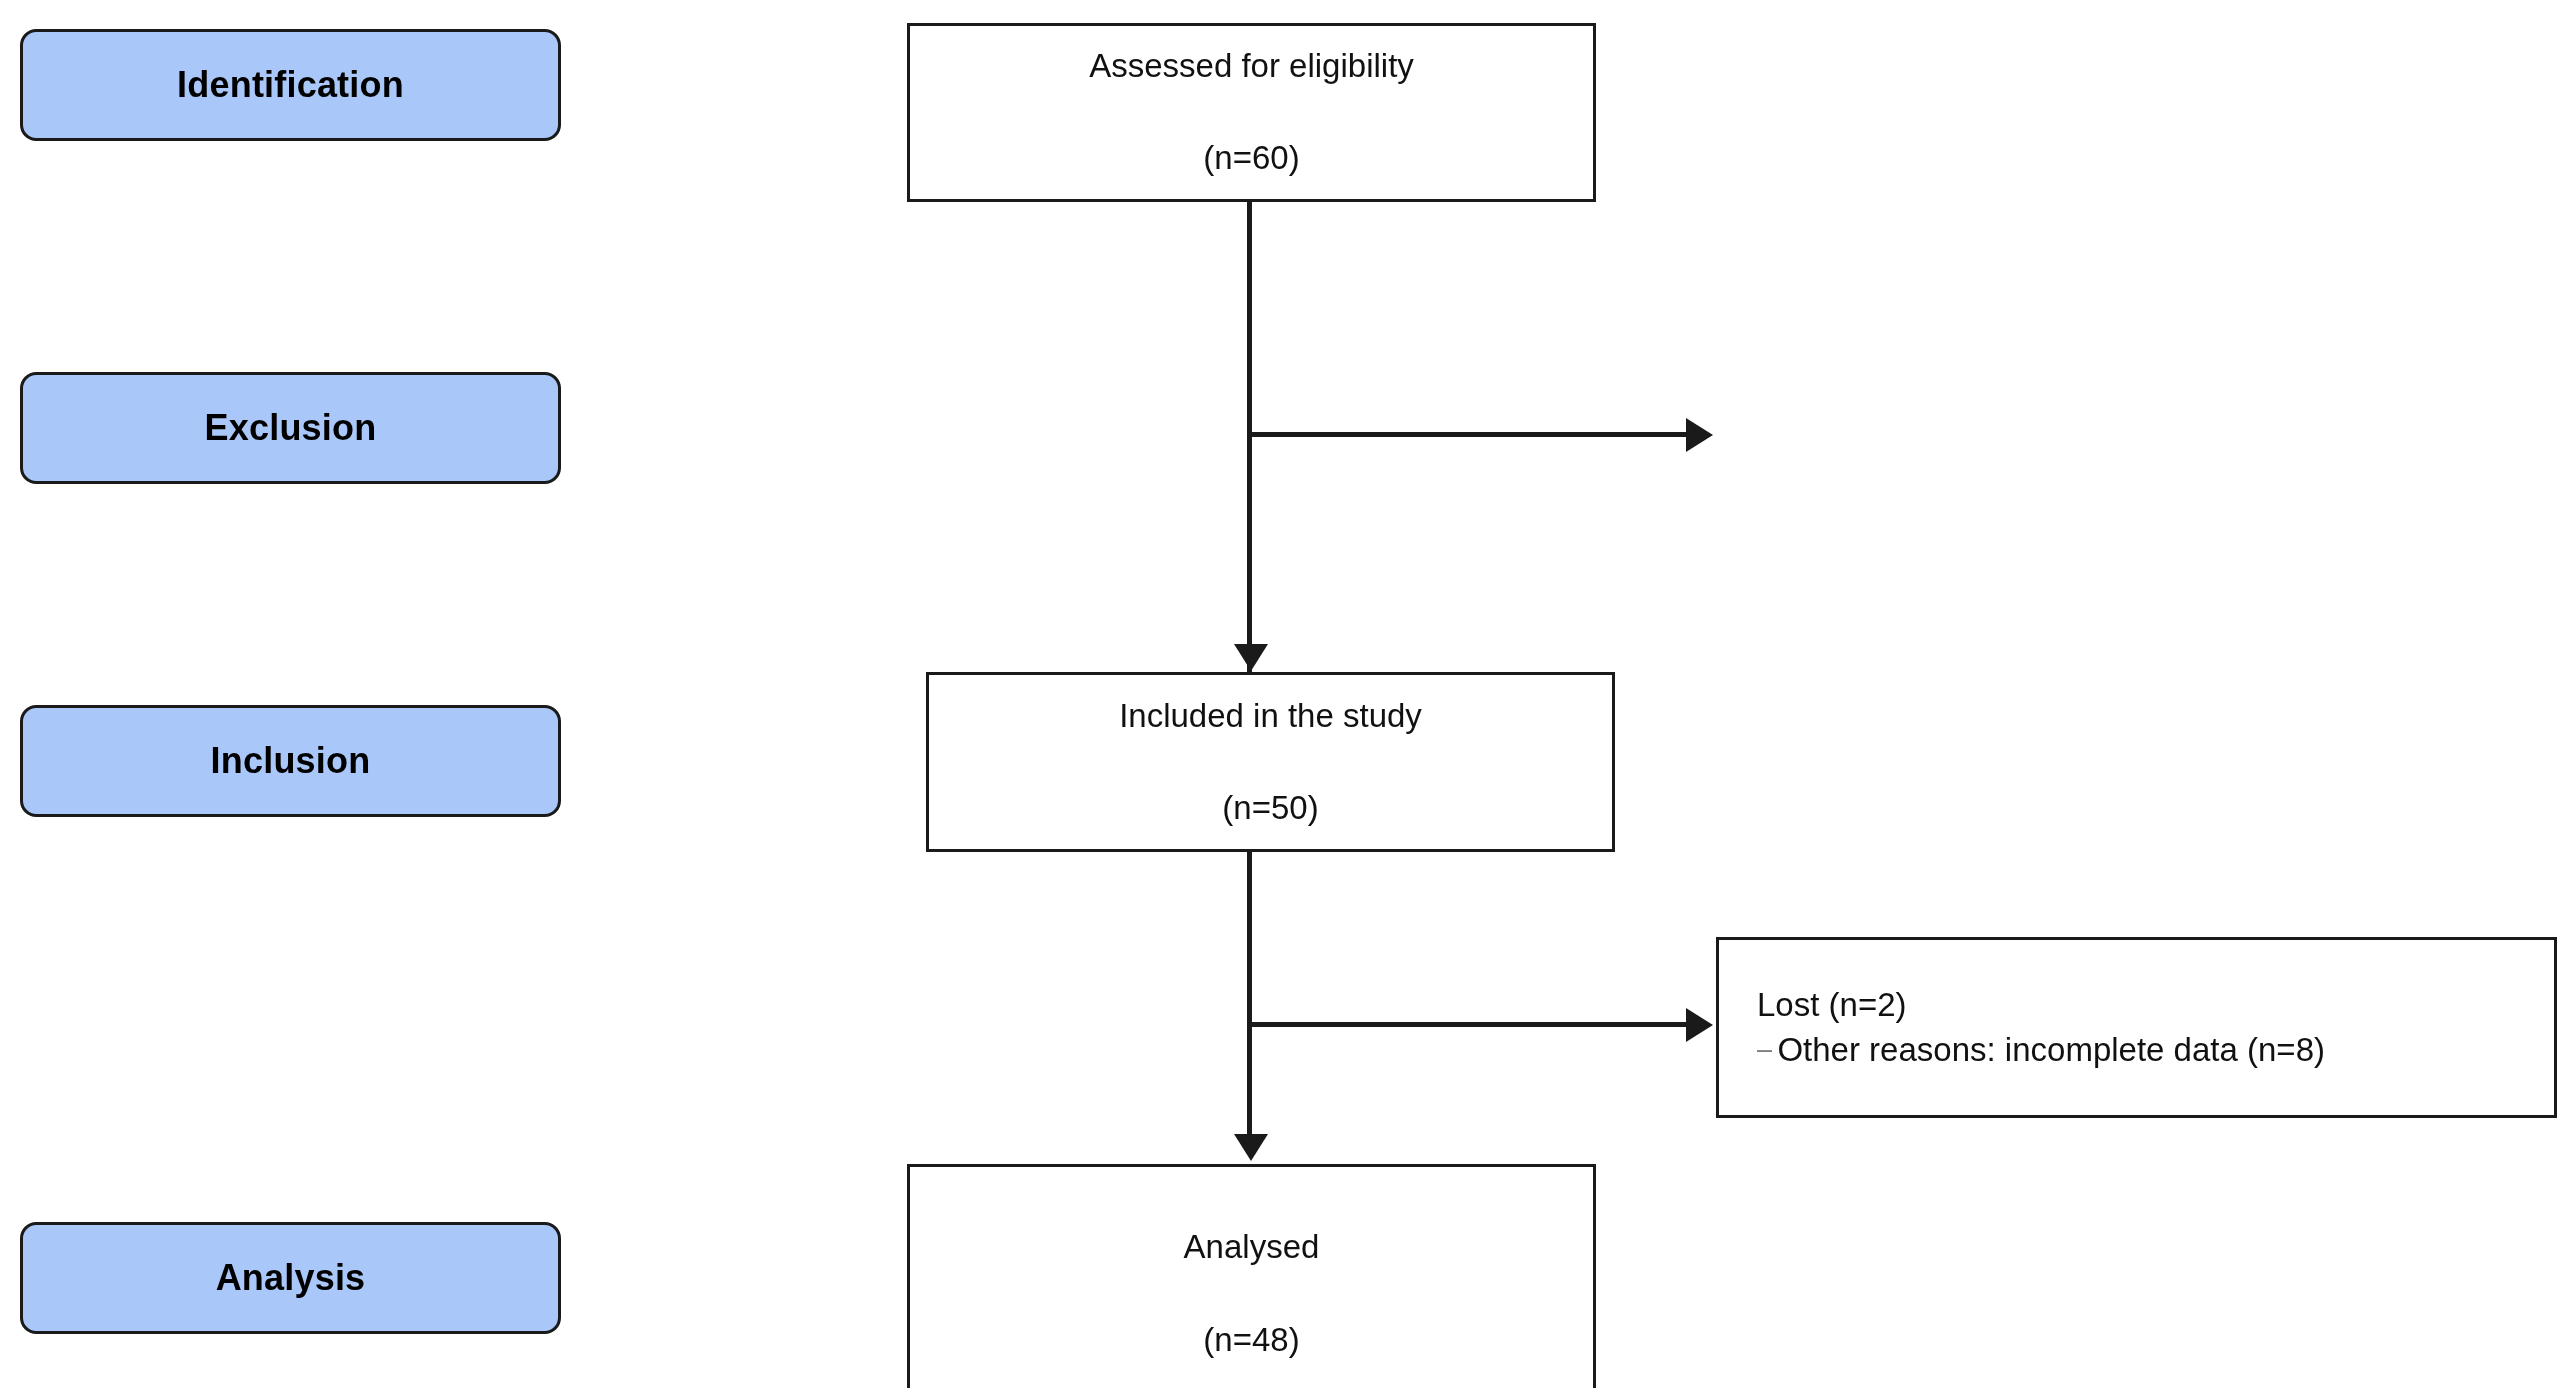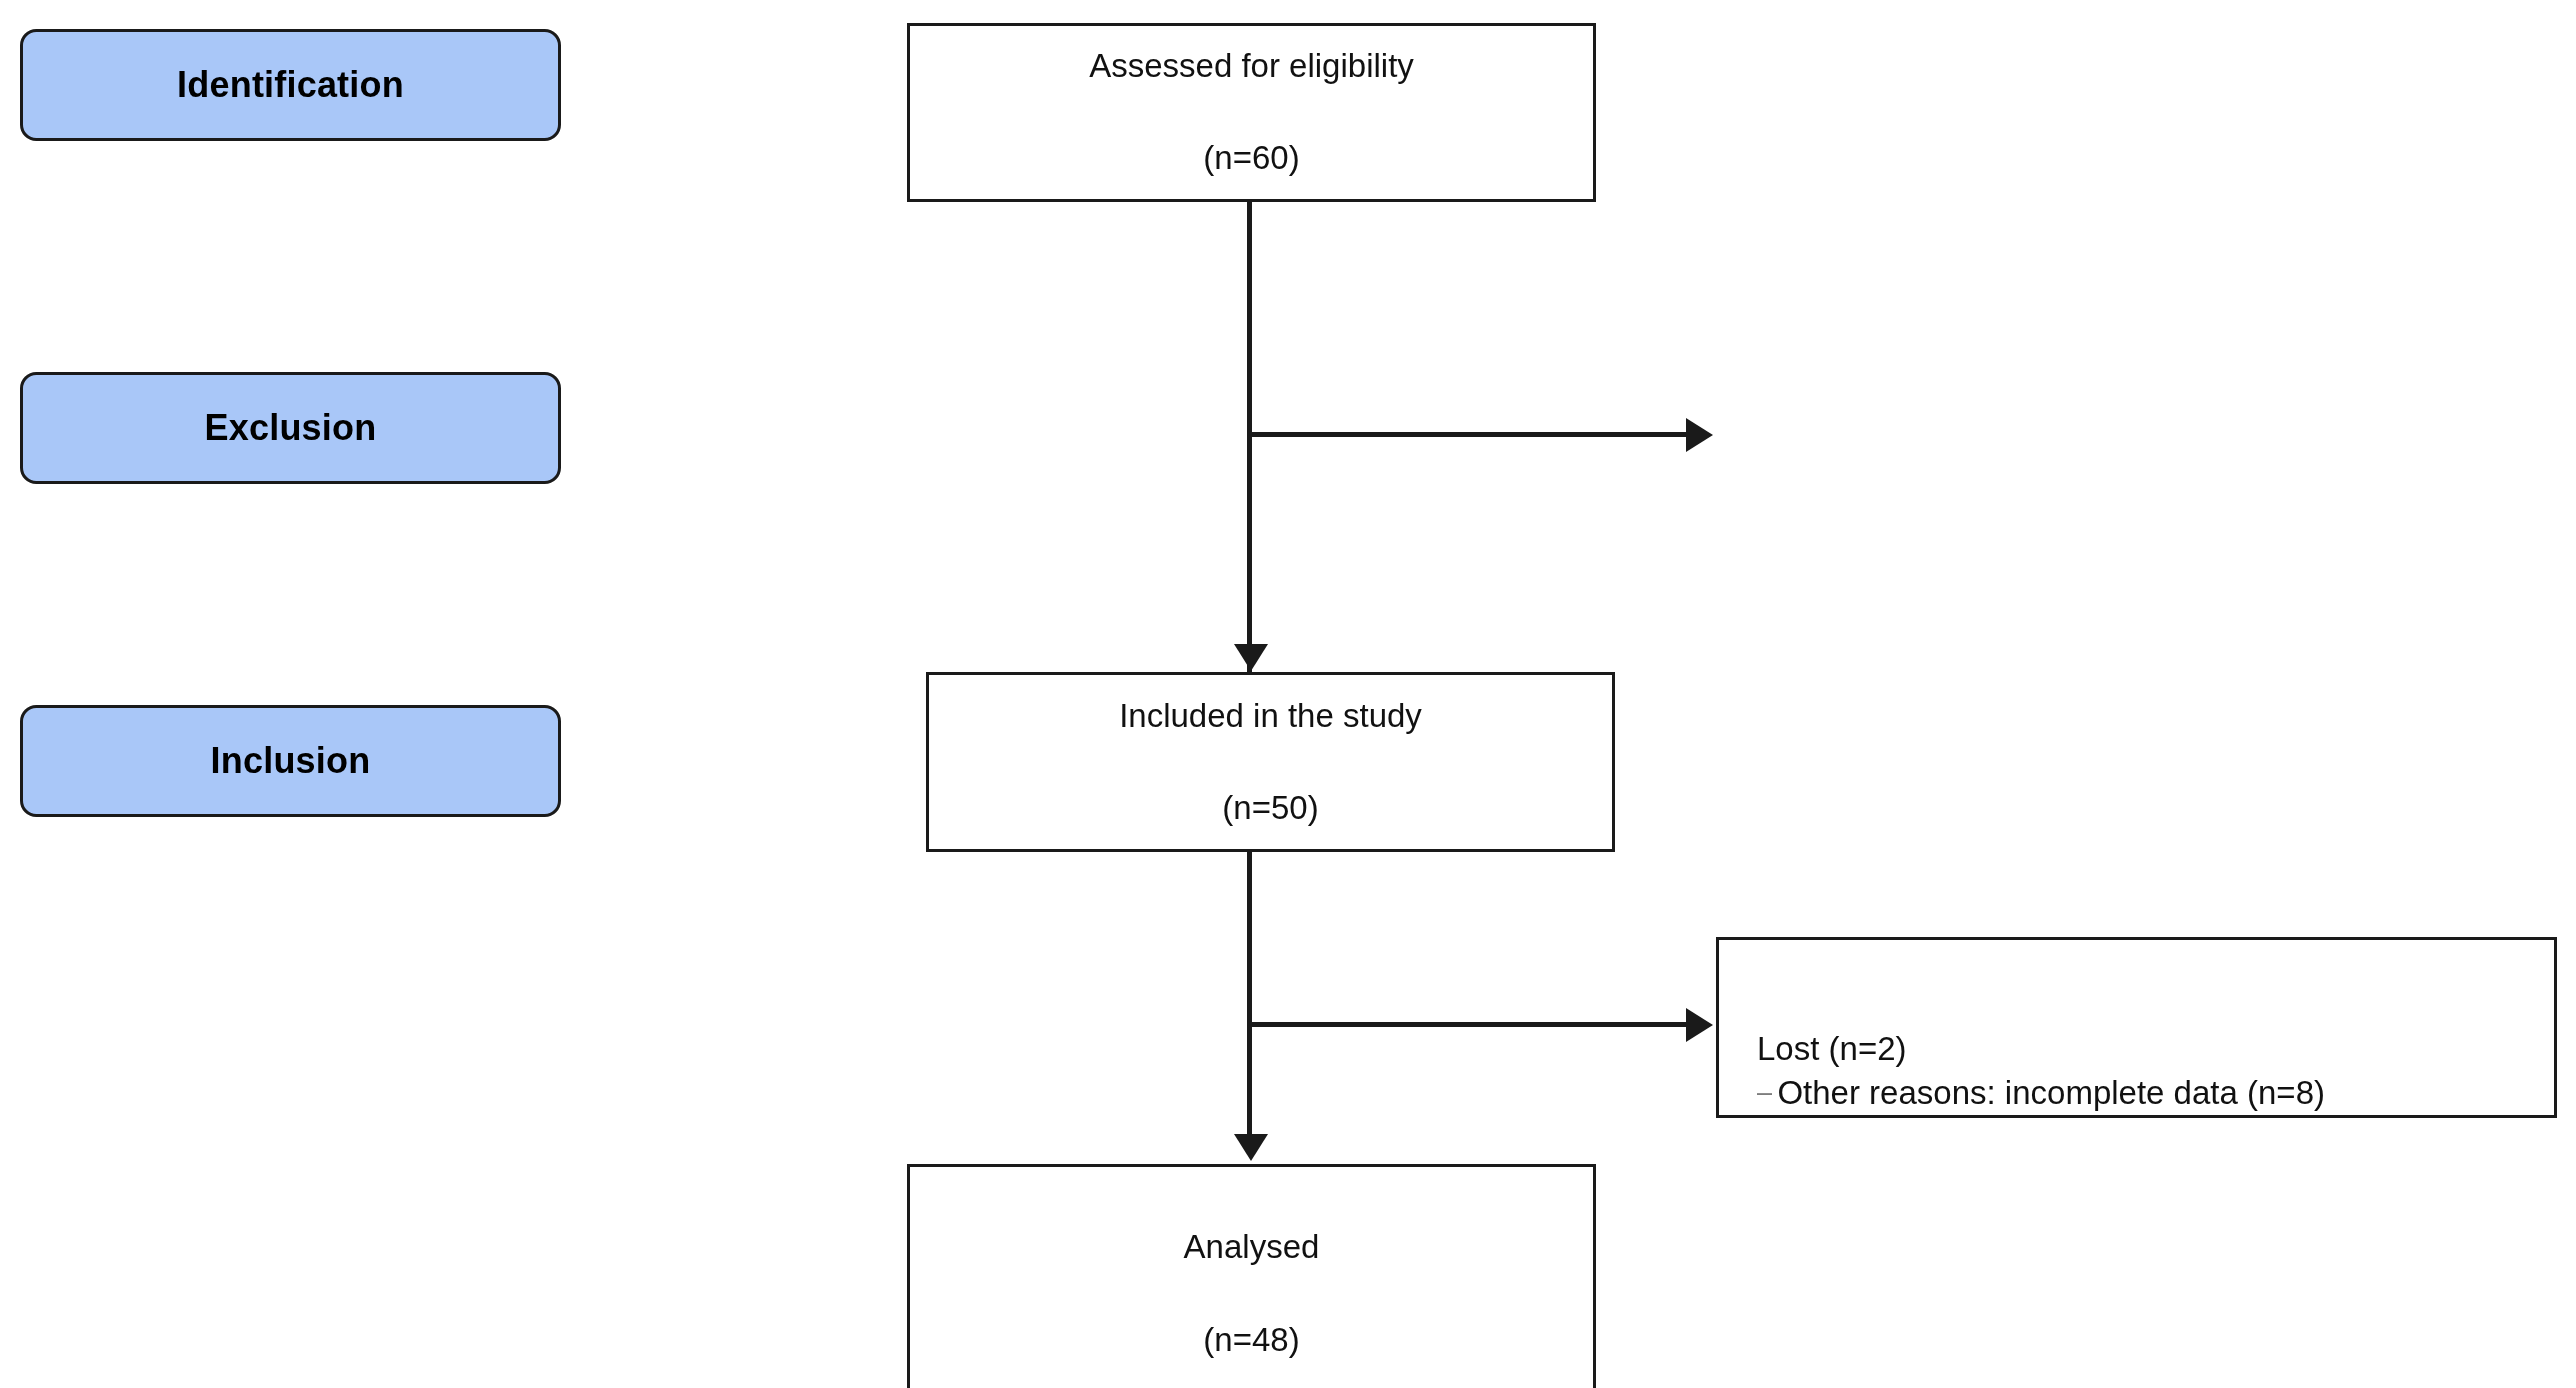--- a/index.html
+++ b/index.html
@@ -106,20 +106,23 @@
   </div>
 
   <div class="stage-pill" style="left:20px; top:372px; width:541px; height:112px;">
     <span>Exclusion</span>
   </div>
 
   <div class="stage-pill" style="left:20px; top:705px; width:541px; height:112px;">
     <span>Inclusion</span>
   </div>
 
+  <div class="stage-pill" style="left:20px; top:1222px; width:541px; height:112px;">
+    <span>Analysis</span>
+  </div>
 
   <div class="flow-box center" style="left:907px; top:22.6px; width:689px; height:179px;">
     <span class="line">Assessed for eligibility</span>
     <span class="line">(n=60)</span>
   </div>
 
   <div class="v-line" style="left:1247px; top:202px; height:470px;"></div>
   <div class="arrow-down" style="left:1234px; top:644px;"></div>
 
   <div class="h-line" style="left:1247px; top:432px; width:447px;"></div>
@@ -130,21 +133,21 @@
     <span class="line">Included in the study</span>
     <span class="line">(n=50)</span>
   </div>
 
   <div class="v-line" style="left:1247px; top:851px; height:287px;"></div>
   <div class="arrow-down" style="left:1234px; top:1134px;"></div>
 
   <div class="h-line" style="left:1247px; top:1022px; width:447px;"></div>
   <div class="arrow-right" style="left:1686px; top:1008px;"></div>
 
-  <div class="flow-box side" style="left:1716px; top:937px; width:841px; height:181px;justify-content:flex-end;">
+  <div class="flow-box side" style="left:1716px; top:937px; width:841px; height:181px;">
     <span class="line">Lost (n=2)</span>
     <span class="bullet-line"><span class="dash">–</span><span>Other reasons: incomplete data (n=8)</span></span>
   </div>
 
   <div class="flow-box center" style="left:907px; top:1164px; width:689px; height:259px;">
     <span class="line">Analysed</span>
     <span class="line">(n=48)</span>
   </div>
 
 </div>

